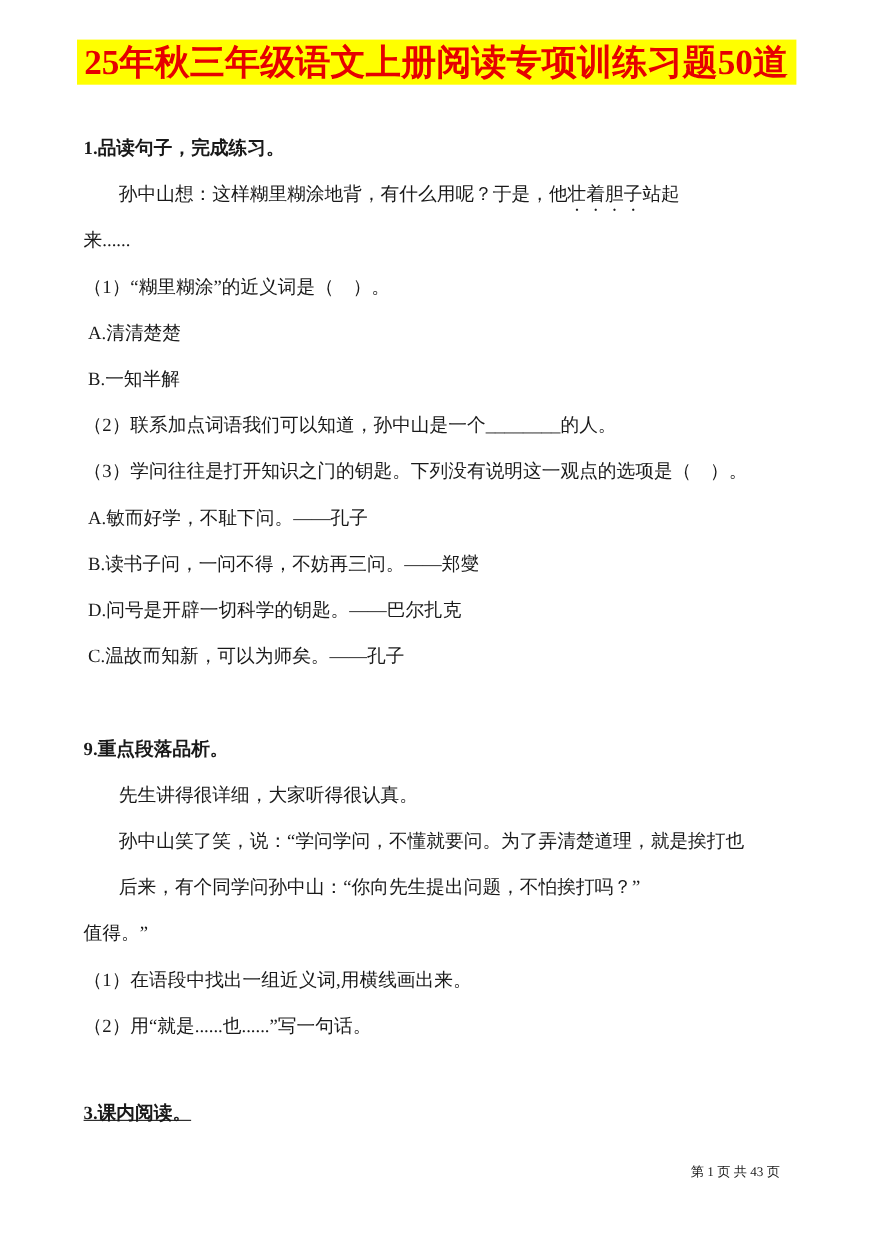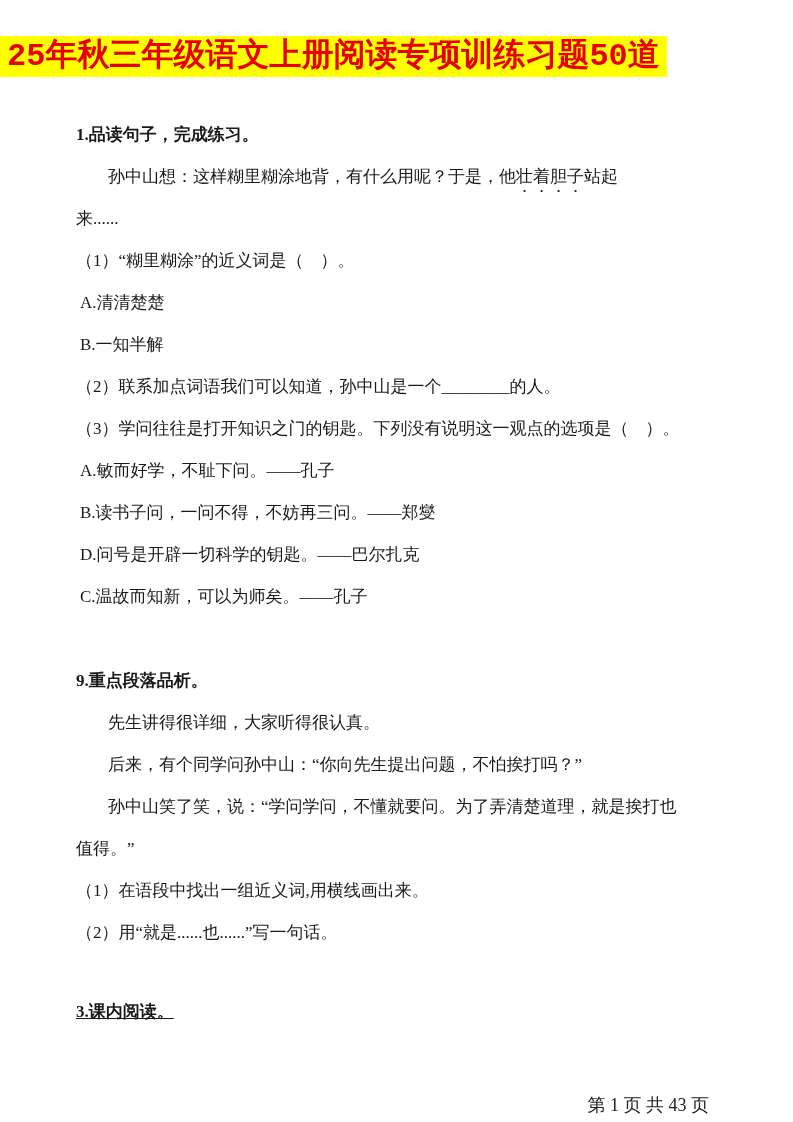--- a/index.html
+++ b/index.html
@@ -13,21 +13,21 @@
     width: 793px;
     height: 1122px;
     margin: 0 auto;
     background: #ffffff;
     font-family: "Liberation Serif", "DejaVu Serif", serif;
     color: #191919;
     overflow: hidden;
   }
   .title-row {
     padding-top: 36px;
-    font-family: Liberation Mono, monospace;
+    text-align: center;
   }
   .doc-title {
     display: inline-block;
     font-size: 32px;
     font-weight: 700;
     line-height: 41px;
     padding: 0 7px;
     color: var(--title-text);
     background: var(--title-highlight);
     white-space: nowrap;
@@ -52,23 +52,23 @@
   .sec-gap { margin-top: 42px; }
   .sec-gap-2 { margin-top: 37px; text-decoration: underline; }
   .emph-dots {
     -webkit-text-emphasis-style: filled dot;
     -webkit-text-emphasis-position: under right;
     text-emphasis-style: filled dot;
     text-emphasis-position: under right;
   }
   .footer {
     position: absolute;
-    top: 1096px;
+    top: 1056px;
     right: 84px;
-    font-size: 18px;
+    font-size: 12px;
     line-height: 18px;
     color: #222222;
   }
 </style>
 </head>
 <body>
 
 <div class="page">
 
   <div class="title-row">
@@ -98,23 +98,23 @@
     <p class="line option">B.读书子问，一问不得，不妨再三问。——郑燮</p>
 
     <p class="line option">D.问号是开辟一切科学的钥匙。——巴尔扎克</p>
 
     <p class="line option">C.温故而知新，可以为师矣。——孔子</p>
 
     <p class="line heading sec-gap">9.重点段落品析。</p>
 
     <p class="line indent">先生讲得很详细，大家听得很认真。</p>
 
+    <p class="line indent">孙中山笑了笑，说：“学问学问，不懂就要问。为了弄清楚道理，就是挨打也</p>
+
     <p class="line indent">后来，有个同学问孙中山：“你向先生提出问题，不怕挨打吗？”</p>
-
-    <p class="line indent">孙中山笑了笑，说：“学问学问，不懂就要问。为了弄清楚道理，就是挨打也</p>
 
     <p class="line">值得。”</p>
 
     <p class="line">（1）在语段中找出一组近义词,用横线画出来。</p>
 
     <p class="line">（2）用“就是......也......”写一句话。</p>
 
     <p class="line heading sec-gap-2">3.课内阅读。</p>
 
   </div>

